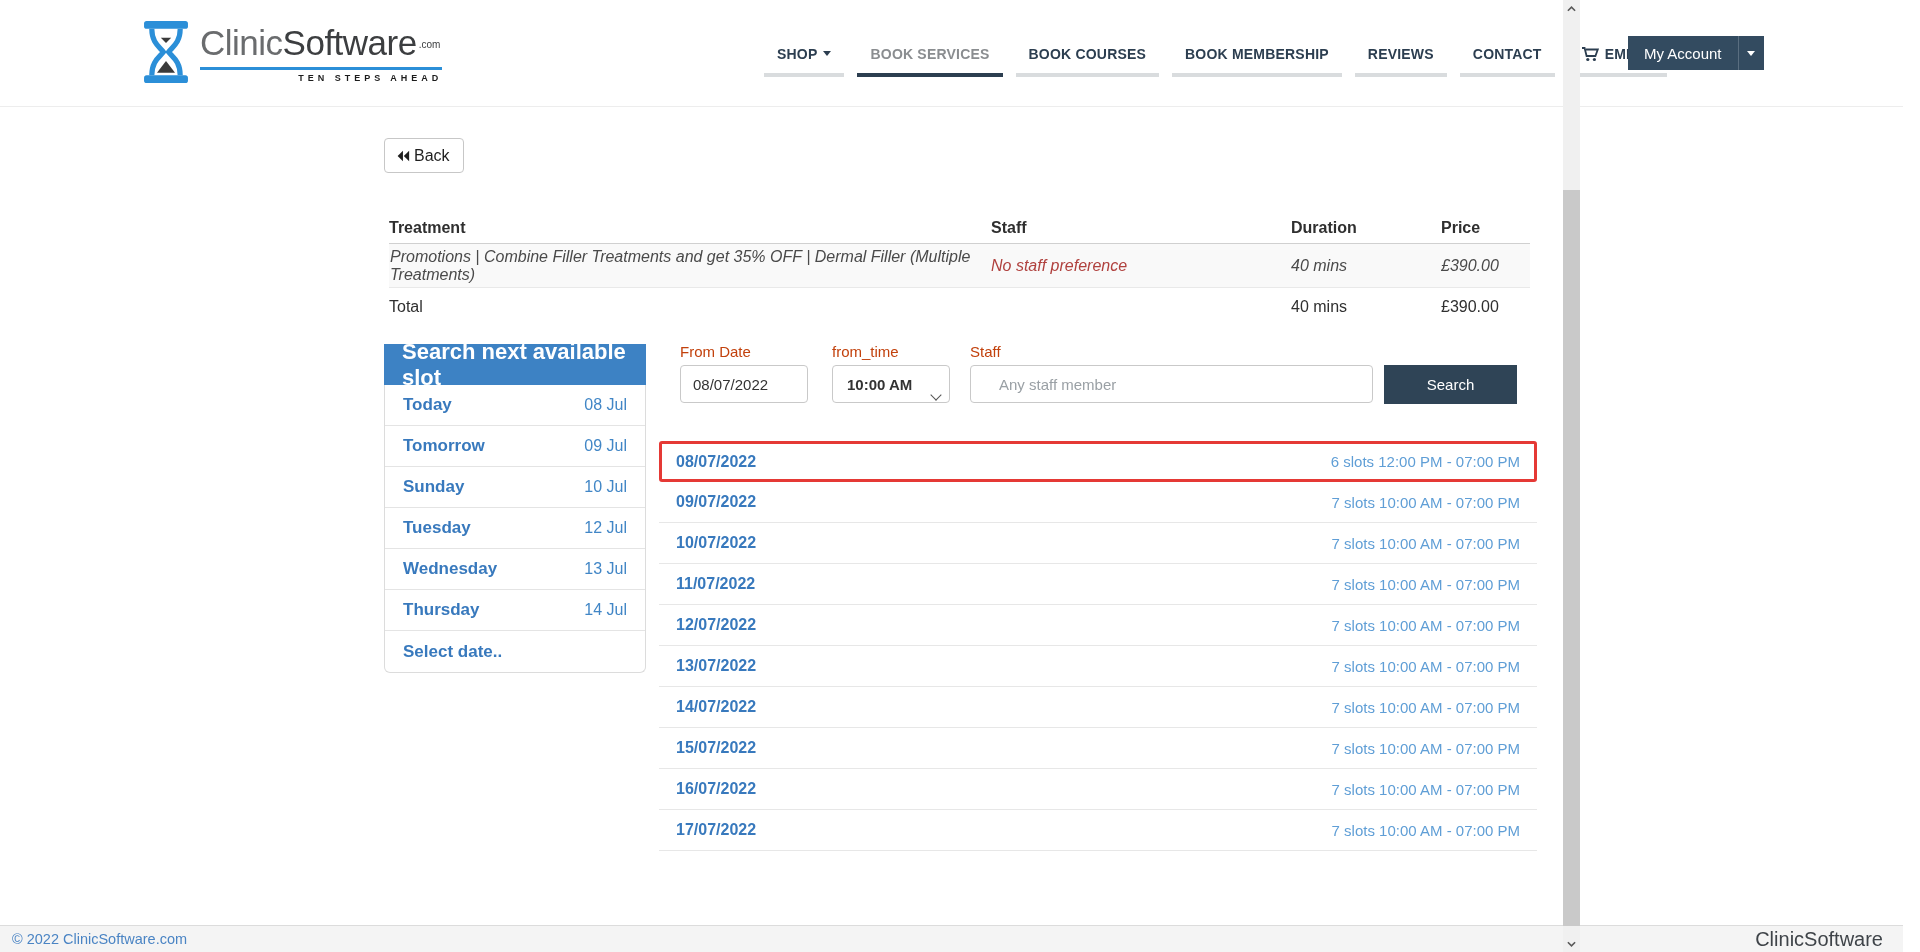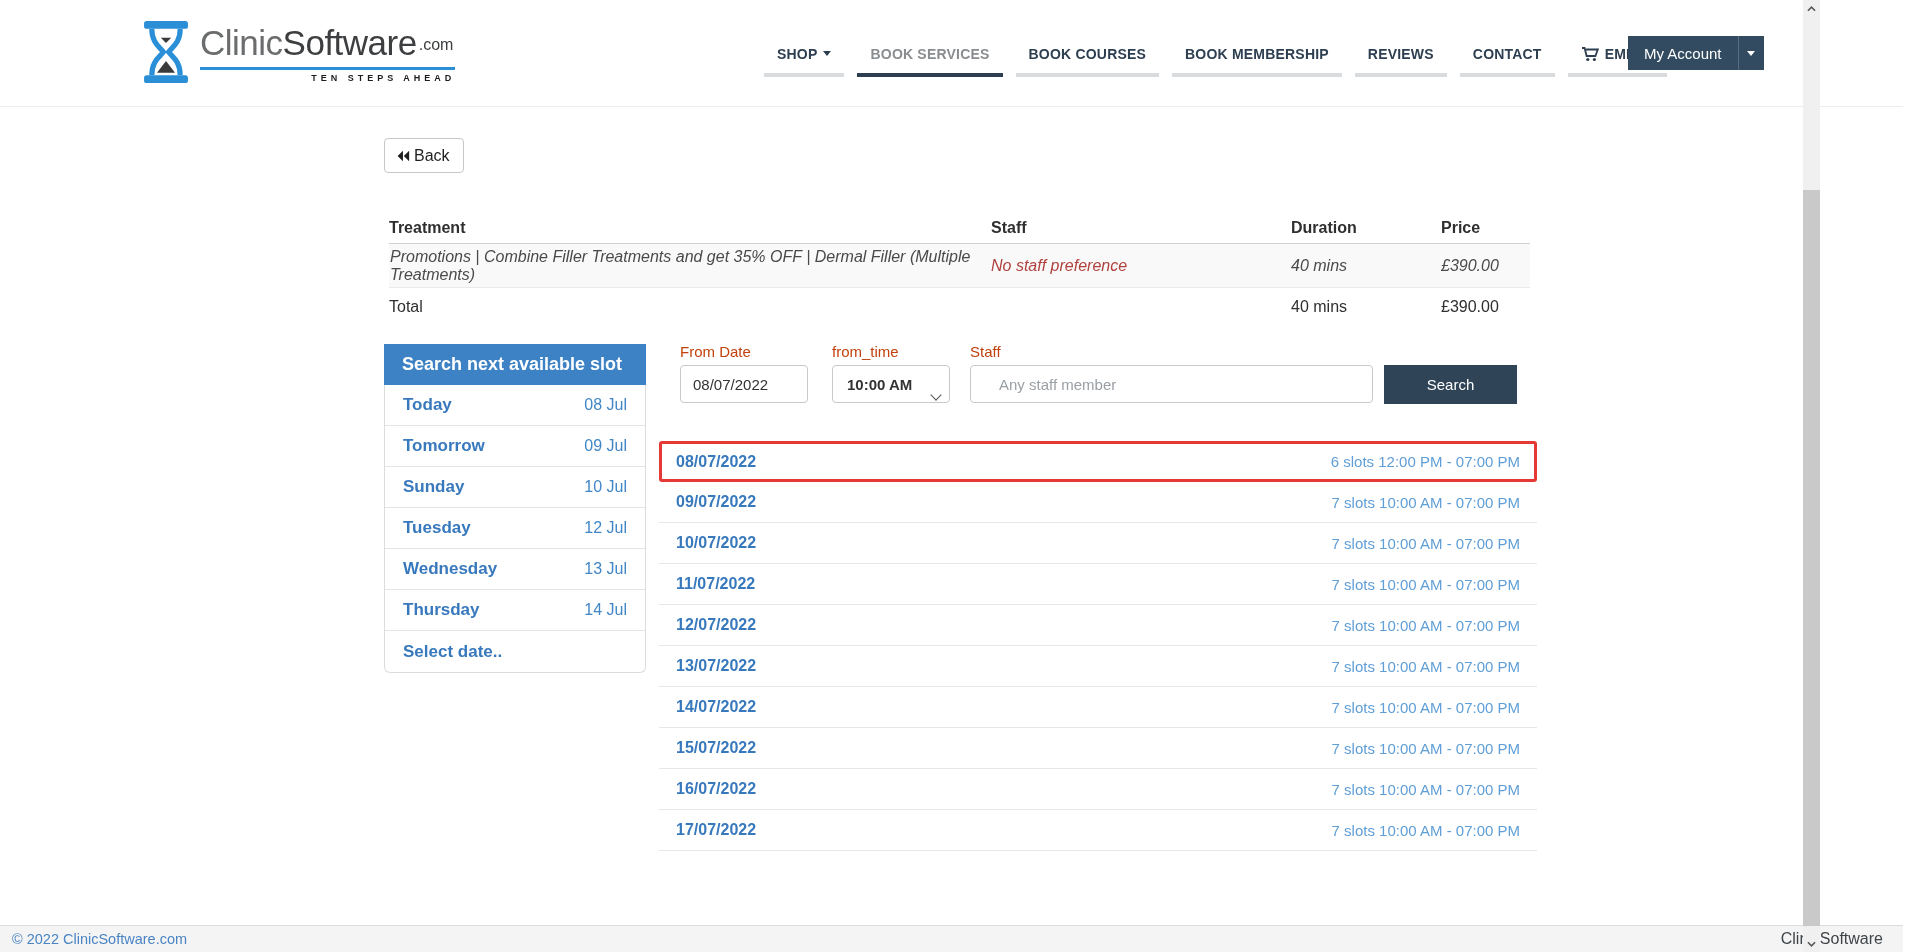--- a/index.html
+++ b/index.html
@@ -1,27 +1,27 @@
 <!DOCTYPE html>
 <html><head>
 <meta charset="utf-8">
 <style>
   * { margin:0; padding:0; box-sizing:border-box; }
   html,body { width:1920px; height:952px; background:#fff; font-family:"Liberation Sans", sans-serif; overflow:hidden; }
-  .page { position:relative; width:1820px; height:952px; background:#fff; }
+  .page { position:relative; width:1580px; height:952px; background:#fff; }
 
   
   .header { position:absolute; top:0; left:0; width:1903px; height:107px; background:#fff; border-bottom:1px solid #ededed; }
   .logo { position:absolute; left:140px; top:21px; display:flex; align-items:flex-start; cursor:pointer; }
   .logo-icon { width:52px; height:62px; margin-right:8px; }
   .logo-textblock { display:flex; flex-direction:column; }
   .logo-wordline { display:flex; align-items:flex-start; line-height:44px; border-bottom:3px solid #2b8fd8; padding-right:2px; }
   .logo-clinic { font-size:35px; color:#6a6c6e; letter-spacing:-0.5px; }
   .logo-software { font-size:35px; color:#3c3e40; font-weight:500; letter-spacing:-0.5px; }
-  .logo-tld { font-size:16px; color:#3c3e40; margin-top:2px; margin-left:2px; }
+  .logo-tld { font-size:10px; color:#3c3e40; margin-top:2px; margin-left:2px; }
   .logo-tagline { align-self:flex-end; font-size:9px; font-weight:bold; color:#1c1c1c; letter-spacing:4px; margin-top:3px; }
 
   .nav { position:absolute; left:764px; top:0; height:107px; display:flex; align-items:stretch; }
   .nav-item { position:relative; display:flex; align-items:center; height:107px; padding:0 13px; margin-right:13px; cursor:pointer; }
   .nav-item .nav-label { font-size:14px; font-weight:bold; color:#2c3e50; letter-spacing:0.2px; white-space:nowrap; }
   .nav-item.active .nav-label { color:#8a8d90; }
   .nav-item .bar { position:absolute; left:0; right:0; top:73px; height:4px; background:#d9dcde; }
   .nav-item.active .bar { background:#2c3e50; }
   .caret-down { width:0; height:0; border-left:4px solid transparent; border-right:4px solid transparent; border-top:5px solid #2c3e50; margin-left:6px; }
   .cart-svg { margin-right:6px; }
@@ -42,21 +42,21 @@
   .t-col-duration { width:150px; }
   .t-col-price { width:89px; }
   .t-head { height:32px; font-weight:bold; color:#2f2f2f; border-bottom:1px solid #d0d0d0; }
   .t-data { height:44px; background:#f9f9f9; border-bottom:1px solid #e9e9e9; color:#4a4a4a; padding-top:1px;font-style:italic; }
   .t-data .t-col-treatment { padding-left:1px; }
   .staff-red { color:#b0413e; }
   .t-total { height:37px; font-weight:normal; color:#2f2f2f; }
 
   
   .slot-panel { position:absolute; left:384px; top:344px; width:262px; }
-  .slot-panel-header { height:41px; background:#3d82c4; color:#fff; font-size:18px; font-weight:bold; display:flex; align-items:center; padding:8px 18px; }
+  .slot-panel-header { height:41px; background:#3d82c4; color:#fff; font-size:22px; font-weight:bold; display:flex; align-items:center; padding:8px 18px; }
   .slot-panel-body { border:1px solid #dcdcdc; border-top:none; border-radius:0 0 6px 6px; list-style:none; }
   .quick-slot { height:41px; display:flex; align-items:center; justify-content:space-between; padding:0 18px; border-bottom:1px solid #e4e4e4; cursor:pointer; }
   .quick-slot:last-child { border-bottom:none; }
   .quick-day { font-size:17px; font-weight:bold; color:#3879bd; }
   .quick-date { font-size:16px; color:#4186c6; }
 
   
   .form-area { position:absolute; left:680px; top:343px; height:58px; }
   .field { position:absolute; top:0; }
   .field label { display:block; font-size:15px; font-weight:normal; color:#c2410c; margin-bottom:5px; }
@@ -75,21 +75,21 @@
   
   .availability { position:absolute; left:659px; top:441px; width:878px; }
   .avail-row { height:41px; display:flex; align-items:center; justify-content:space-between; padding:0 17px; border-bottom:1px solid #e7e7e7; cursor:pointer; background:#fff; }
   .avail-row.highlighted { border:3px solid #e53935; border-radius:3px; padding:0 14px; }
   .avail-date { font-size:16px; font-weight:bold; color:#3879bd; }
   .avail-slots { font-size:15px; color:#5f9ed6; }
 
   
   .footer { position:absolute; left:0; top:925px; width:1903px; height:27px; background:#f4f4f4; border-top:1px solid #dcdcdc; display:flex; align-items:center; justify-content:space-between; padding:0 20px 0 12px; }
   .footer-link { font-size:14.5px; color:#4a84c4; cursor:pointer; text-decoration:none; }
-  .footer-brand { font-size:16px; color:#3f4449; }
+  .footer-brand { font-size:20px; color:#3f4449; }
 
   
   .scrollbar { position:absolute; right:0; top:0; width:17px; height:952px; background:#f0f0f0; }
   .sb-btn { position:absolute; left:0; width:17px; height:17px; display:flex; align-items:center; justify-content:center; cursor:pointer; }
   .sb-up { top:0; }
   .sb-down { top:935px; }
   .sb-thumb { position:absolute; left:0; top:190px; width:17px; height:736px; background:#c9c9c9; cursor:pointer; }
 </style>
 </head>
 <body>

